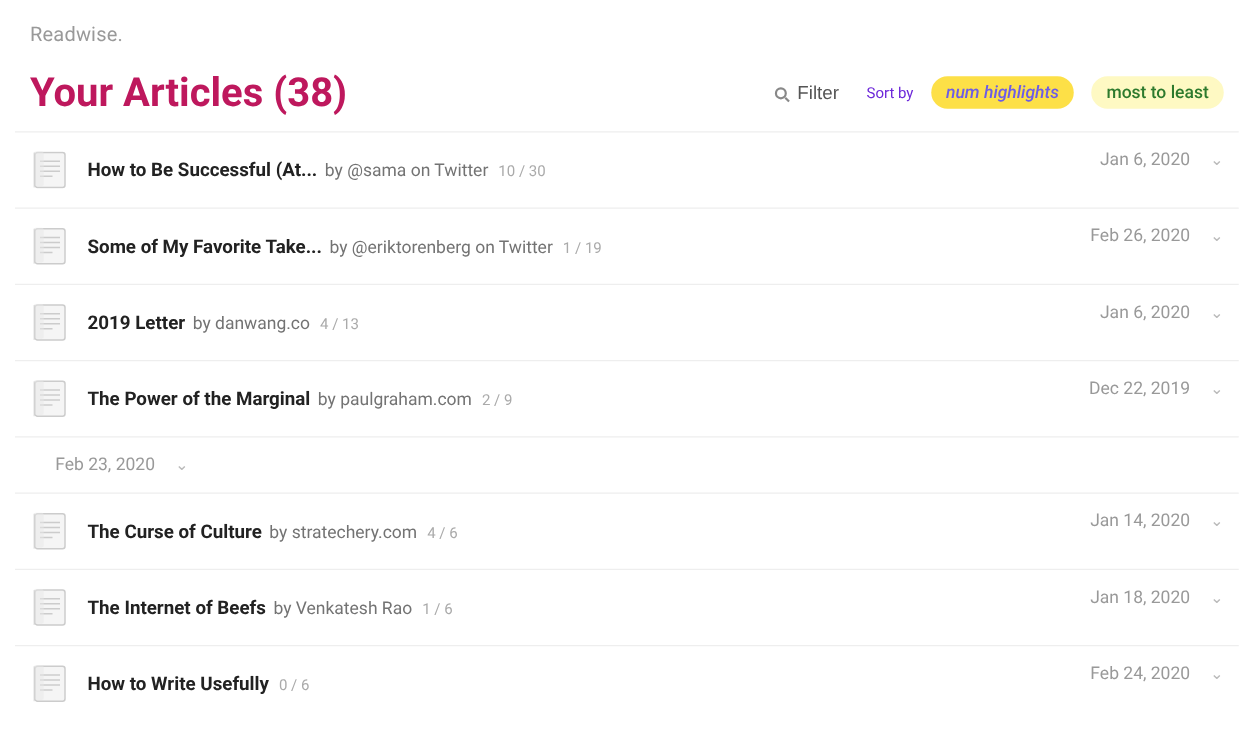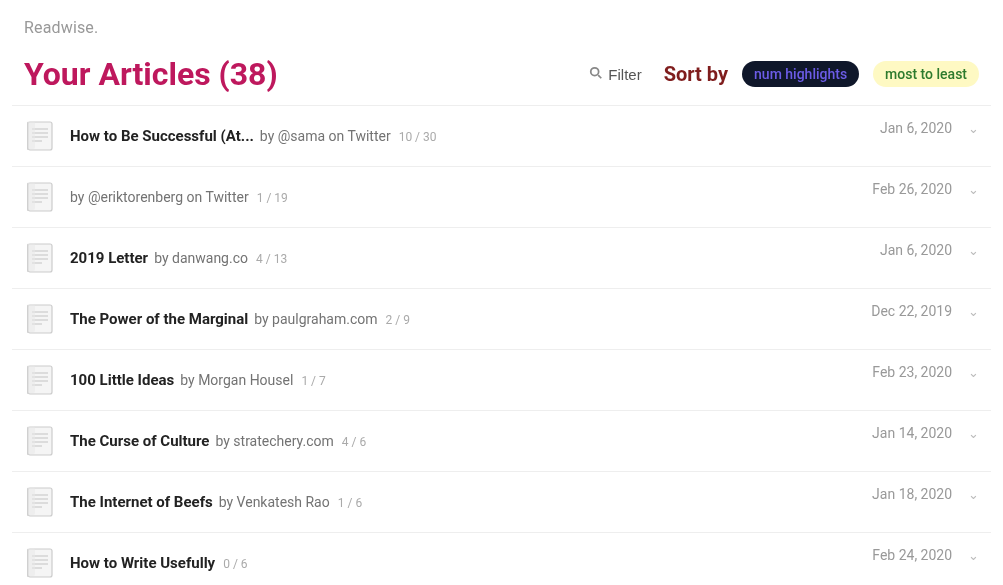--- a/index.html
+++ b/index.html
@@ -30,44 +30,44 @@
       font-weight: 700;
       color: #be185d;
     }
     .header-controls {
       display: flex;
       align-items: center;
       gap: 14px;
     }
     .filter-btn {
       display: flex;
-      align-items: flex-start;
+      align-items: flex-end;
       gap: 5px;
       font-size: 15px;
       color: #555;
       cursor: pointer;
       background: none;
       border: none;
       padding: 4px 8px;
     }
     .sort-label {
-      font-size: 20px;
-      color: #7f1d1d;
-      font-weight: bold;
+      font-size: 12px;
+      color: #6d28d9;
     }
     .sort-option {
       font-size: 14px;
       padding: 5px 12px;
       border-radius: 20px;
       cursor: pointer;
     }
     .sort-option.active-highlights {
-      background: #0f172a;
+      background: #fde047;
       color: #6c5ce7;
       font-weight: 500;
+      font-style: italic;
     }
     .sort-option.active-order {
       background: #fef9c3;
       color: #2d7a2d;
       font-weight: 500;
     }
     .articles-list {
       padding: 0 12px;
     }
     .article-row {
@@ -193,20 +193,21 @@
           <rect x="1" y="1" width="24" height="28" rx="2" fill="#f5f5f5" stroke="#ccc" stroke-width="1.2"></rect>
           <line x1="5" y1="8" x2="21" y2="8" stroke="#ccc" stroke-width="1.2"></line>
           <line x1="5" y1="12" x2="21" y2="12" stroke="#ccc" stroke-width="1.2"></line>
           <line x1="5" y1="16" x2="21" y2="16" stroke="#ccc" stroke-width="1.2"></line>
           <line x1="5" y1="20" x2="15" y2="20" stroke="#ccc" stroke-width="1.2"></line>
           <rect x="0" y="0" width="8" height="28" rx="2" fill="#e8e8e8" opacity="0.5"></rect>
           <line x1="0" y1="1" x2="0" y2="29" stroke="#bbb" stroke-width="1"></line>
         </svg>
       </div>
       <div class="article-info">
+        <span class="article-title">Some of My Favorite Take...</span>
         <span class="article-source">by @eriktorenberg on Twitter</span>
         <span class="article-count">1 / 19</span>
       </div>
     </div>
     <div class="article-right">
       <span class="article-date">Feb 26, 2020</span>
       <span class="chevron-icon">⌄</span>
     </div>
   </div>
     <div class="article-row">
@@ -251,38 +252,20 @@
         <span class="article-source">by paulgraham.com</span>
         <span class="article-count">2 / 9</span>
       </div>
     </div>
     <div class="article-right">
       <span class="article-date">Dec 22, 2019</span>
       <span class="chevron-icon">⌄</span>
     </div>
   </div>
     <div class="article-row">
-    <div class="article-left">
-      <div class="article-icon">
-        <svg width="26" height="30" viewBox="0 0 26 30" fill="none" xmlns="http://www.w3.org/2000/svg">
-          <rect x="1" y="1" width="24" height="28" rx="2" fill="#f5f5f5" stroke="#ccc" stroke-width="1.2"></rect>
-          <line x1="5" y1="8" x2="21" y2="8" stroke="#ccc" stroke-width="1.2"></line>
-          <line x1="5" y1="12" x2="21" y2="12" stroke="#ccc" stroke-width="1.2"></line>
-          <line x1="5" y1="16" x2="21" y2="16" stroke="#ccc" stroke-width="1.2"></line>
-          <line x1="5" y1="20" x2="15" y2="20" stroke="#ccc" stroke-width="1.2"></line>
-          <rect x="0" y="0" width="8" height="28" rx="2" fill="#e8e8e8" opacity="0.5"></rect>
-          <line x1="0" y1="1" x2="0" y2="29" stroke="#bbb" stroke-width="1"></line>
-        </svg>
-      </div>
-      <div class="article-info">
-        <span class="article-title">100 Little Ideas</span>
-        <span class="article-source">by Morgan Housel</span>
-        <span class="article-count">1 / 7</span>
-      </div>
-    </div>
     <div class="article-right">
       <span class="article-date">Feb 23, 2020</span>
       <span class="chevron-icon">⌄</span>
     </div>
   </div>
     <div class="article-row">
     <div class="article-left">
       <div class="article-icon">
         <svg width="26" height="30" viewBox="0 0 26 30" fill="none" xmlns="http://www.w3.org/2000/svg">
           <rect x="1" y="1" width="24" height="28" rx="2" fill="#f5f5f5" stroke="#ccc" stroke-width="1.2"></rect>

